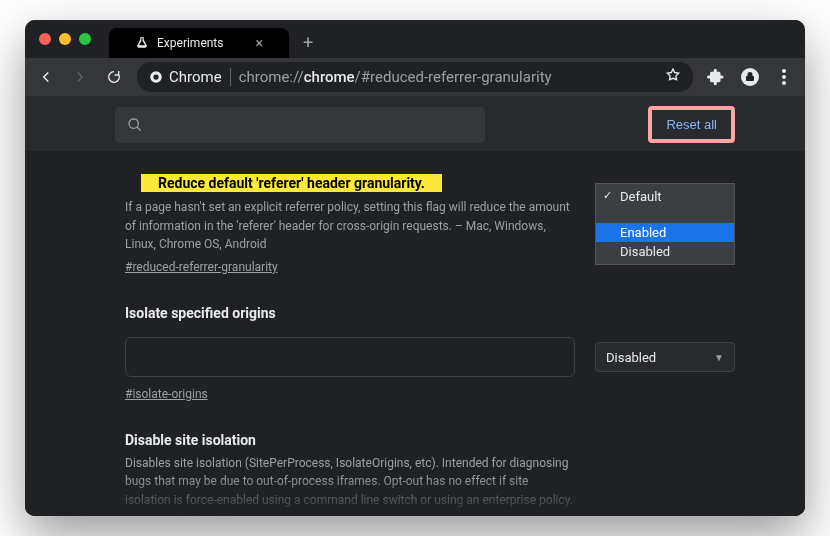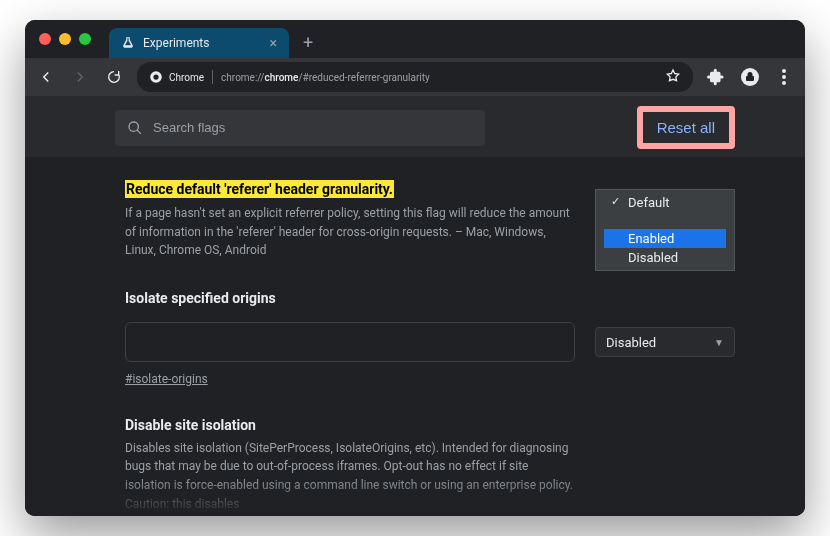--- a/index.html
+++ b/index.html
@@ -32,24 +32,24 @@
     }
     .traffic {
       width: 12px; height: 12px; border-radius: 50%;
     }
     .tl-close { background: #ff5f57; }
     .tl-min { background: #febc2e; }
     .tl-max { background: #28c840; }
     .tab {
       display: flex;
       align-items: center;
-      background: #0c4a6e;
+      background: #000000;
       height: 30px;
       border-radius: 8px 8px 0 0;
-      padding: 0 12px;
+      padding: 0 26px;
       gap: 8px;
       color: #e8eaed;
       font-size: 12px;
       min-width: 180px;
       margin-top: 8px;
     }
     .tab-favicon { width:14px;height:14px;display:flex;align-items:center;justify-content:center;color:#ccc;font-size:12px; }
     .tab-close { margin-left:auto;color:#9aa0a6;font-size:14px;cursor:pointer; }
     .tab-add { margin-left:14px;color:#9aa0a6;font-size:18px;cursor:pointer;margin-top:6px; }
     .toolbar {
@@ -67,21 +67,21 @@
     .nav-btn.disabled { color:#5f6368; }
     .addressbar {
       flex:1;
       height:28px;
       background:#202124;
       border-radius:14px;
       display:flex;
       align-items:center;
       padding:15px 12px;
       gap:8px;
-      font-size:10px;
+      font-size:15px;
       color:#e8eaed;
     }
     .addressbar .chrome-chip {
       display:flex;align-items:center;gap:6px;
       border-right:1px solid #5f6368;
       padding-right:8px;
     }
     .addressbar .chrome-chip .chrome-icon {
       width:14px;height:14px;display:flex;align-items:center;justify-content:center;
     }
@@ -111,36 +111,36 @@
       background:#35363a;border-radius:4px;
       display:flex;align-items:center;gap:10px;padding:0 12px;
     }
     .search-box svg { width:16px;height:16px;fill:#9aa0a6; }
     .search-input {
       background:transparent;border:none;outline:none;color:#e8eaed;font-size:13px;flex:1;
     }
     .search-input::placeholder { color:#9aa0a6; }
     .reset-btn {
       margin-left:auto;
-      border:6px solid #fca5a5;
+      border:4px solid #fca5a5;
       background:transparent;
       color:#8ab4f8;
-      font-size:15px;
+      font-size:13px;
       padding:7px 14px;
       border-radius:4px;
       cursor:pointer;
     }
 
     .flags-body { padding: 22px 70px 0 100px; }
 
     .flag { margin-bottom:28px; }
     .flag-inner { display:flex; gap:20px; }
     .flag-left { flex:1; }
     .flag-title { color:#e8eaed; font-size:14px; font-weight:700; margin-bottom:6px; display:inline-block; }
-    .flag-title.hl { background:#fce838; color:#000; padding:1px 1px; }
+    .flag-title.hl { background:#fce838; color:#000; padding:1px 17px;margin-left:16px; }
     .flag-desc { color:#9aa0a6; font-size:12px; line-height:1.55; }
     .flag-hash { color:#9aa0a6; text-decoration:underline; font-size:12px; display:inline-block; margin-top:6px; }
     .flag-right { width:140px; display:flex; align-items:flex-start; padding-top:10px; }
     .flag-select {
       position:relative;
       width:140px;
     }
     .select-current {
       width:100%; height:30px;
       background:#292a2d;
@@ -153,21 +153,21 @@
       cursor:pointer;
     }
     .select-current .chev { font-size:10px;color:#9aa0a6; }
     .dropdown {
       position:absolute;
       top:0; left:0; right:0;
       background:#3c3f41;
       border:1px solid #555;
       border-radius:0;
       z-index:10;
-      padding:3px 8px;
+      padding:3px 0;
     }
     .dropdown-item {
       padding:2px 10px 2px 24px;
       font-size:13px;
       color:#e8eaed;
       position:relative;
       cursor:pointer;
     }
     .dropdown-item.checked::before {
       content:"✓"; position:absolute; left:7px; top:2px; font-size:11px;
@@ -268,32 +268,32 @@
       </div>
   </div>
 
   <div class="content">
 
     <div class="top-row">
       <div class="search-box">
         <svg viewBox="0 0 24 24">
             <path d="M10 2a8 8 0 1 0 5 14.3l5 5 1.4-1.4-5-5A8 8 0 0 0 10 2zm0 2a6 6 0 1 1 0 12 6 6 0 0 1 0-12z"></path>
           </svg>
-        <input class="search-input" type="text" placeholder="Search flags" style="">
       </div>
       <button class="reset-btn">Reset all</button>
     </div>
 
     <div class="flags-body">
 
       <div class="flag">
         <div class="flag-inner">
           <div class="flag-left">
             <span class="flag-title hl">Reduce default 'referer' header granularity.</span>
             <div class="flag-desc">If a page hasn't set an explicit referrer policy, setting this flag will reduce the amount of information in the 'referer' header for cross-origin requests. – Mac, Windows, Linux, Chrome OS, Android</div>
+            <a class="flag-hash">#reduced-referrer-granularity</a>
           </div>
           <div class="flag-right">
             <div class="flag-select">
               <div class="dropdown">
                 <div class="dropdown-item checked">Default</div>
                 <div class="dropdown-item hover">Enabled</div>
                 <div class="dropdown-item">Disabled</div>
               </div>
             </div>
           </div>

